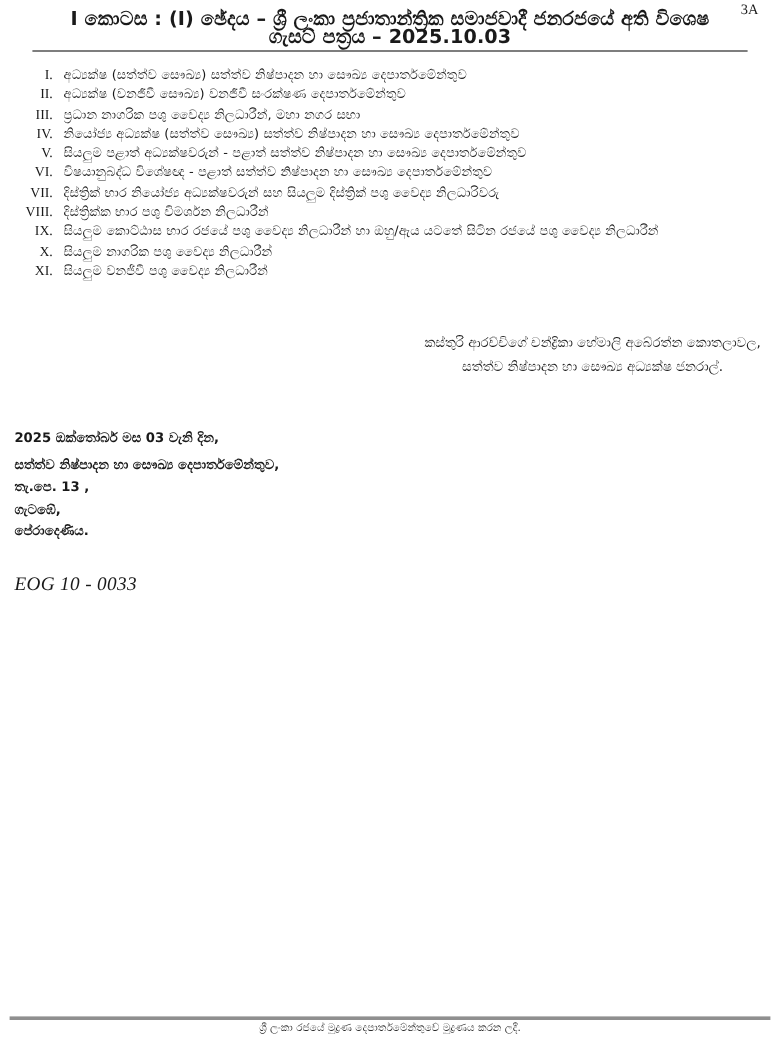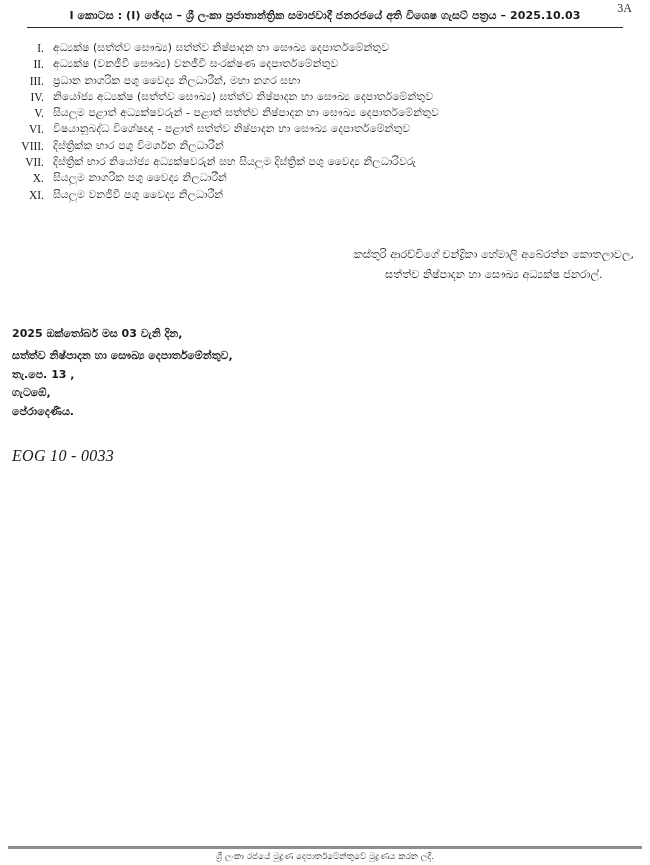--- a/index.html
+++ b/index.html
@@ -17,21 +17,21 @@
     color: #1a1a1a;
     overflow: hidden;
   }
   
   .header {
     position: relative;
     padding-top: 8px;
   }
   .header-title {
     text-align: center;
-    font-size: 11px;
+    font-size: 16px;
     font-weight: bold;
     letter-spacing: 0.1px;
     padding: 0 40px;
     line-height: 15px;
   }
   .folio {
     position: absolute;
     top: 1px;
     right: 18px;
     font-size: 12px;
@@ -141,26 +141,30 @@
     </div>
     <div class="dist-row">
       <span class="dist-num">V.</span>
       <span class="dist-text">සියලුම පළාත් අධ්‍යක්ෂවරුන් - පළාත් සත්ත්ව නිෂ්පාදන හා සෞඛ්‍ය දෙපාර්තමේන්තුව</span>
     </div>
     <div class="dist-row">
       <span class="dist-num">VI.</span>
       <span class="dist-text">විෂයානුබද්ධ විශේෂඥ - පළාත් සත්ත්ව නිෂ්පාදන හා සෞඛ්‍ය දෙපාර්තමේන්තුව</span>
     </div>
     <div class="dist-row">
+      <span class="dist-num">VII.</span>
+      <span class="dist-text">දිස්ත්‍රික් භාර නියෝජ්‍ය අධ්‍යක්ෂවරුන් සහ සියලුම දිස්ත්‍රික් පශු වෛද්‍ය නිලධාරිවරු</span>
+    </div>
+    <div class="dist-row">
       <span class="dist-num">VIII.</span>
       <span class="dist-text">දිස්ත්‍රික්ක භාර පශු විමර්ශන නිලධාරීන්</span>
     </div>
     <div class="dist-row">
-      <span class="dist-num">VII.</span>
-      <span class="dist-text">දිස්ත්‍රික් භාර නියෝජ්‍ය අධ්‍යක්ෂවරුන් සහ සියලුම දිස්ත්‍රික් පශු වෛද්‍ය නිලධාරිවරු</span>
+      <span class="dist-num">IX.</span>
+      <span class="dist-text">සියලුම කොට්ඨාස භාර රජයේ පශු වෛද්‍ය නිලධාරීන් හා ඔහු/ඇය යටතේ සිටින රජයේ පශු වෛද්‍ය නිලධාරීන්</span>
     </div>
     <div class="dist-row">
       <span class="dist-num">X.</span>
       <span class="dist-text">සියලුම නාගරික පශු වෛද්‍ය නිලධාරීන්</span>
     </div>
     <div class="dist-row">
       <span class="dist-num">XI.</span>
       <span class="dist-text">සියලුම වනජීවී පශු වෛද්‍ය නිලධාරීන්</span>
     </div>
   </div>

